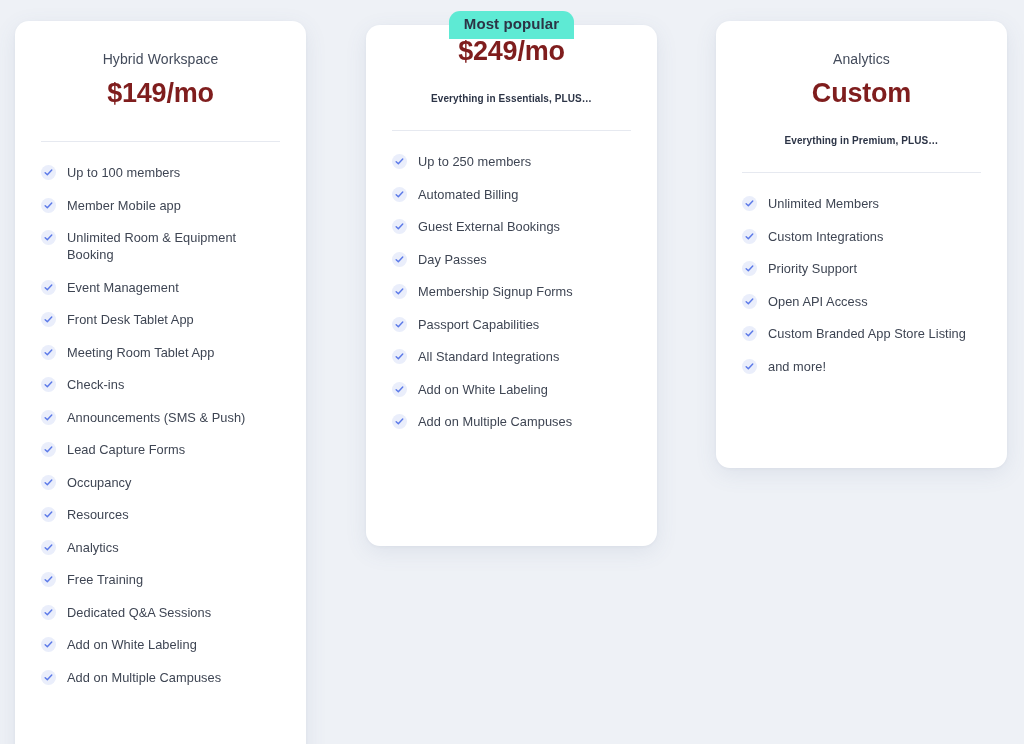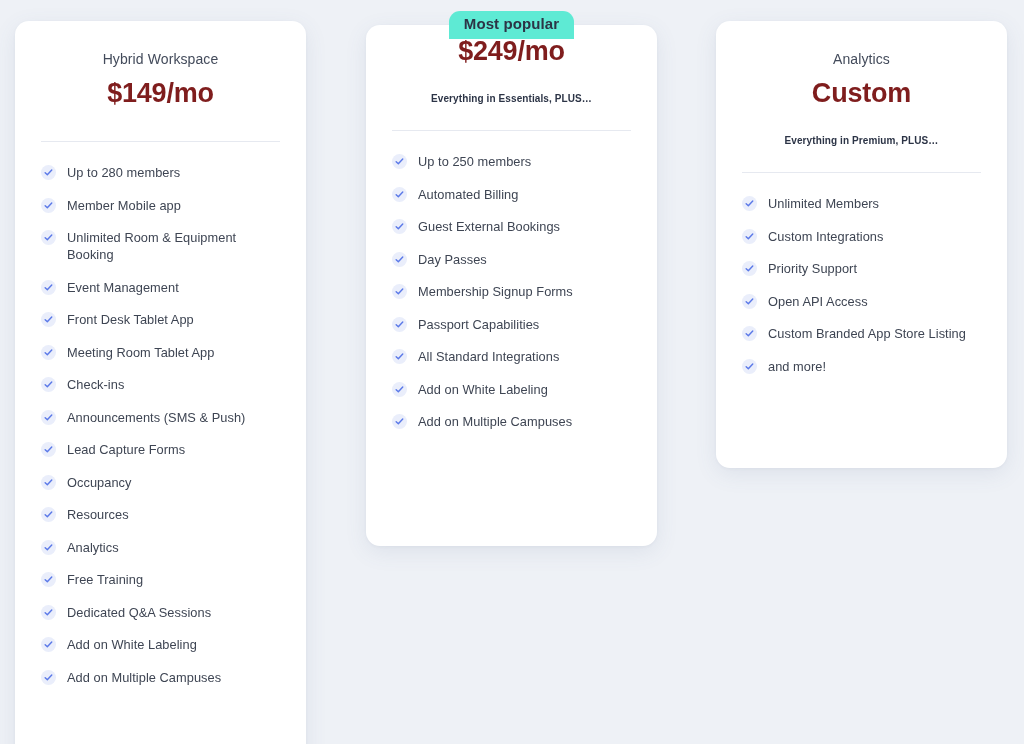--- a/index.html
+++ b/index.html
@@ -158,21 +158,21 @@
     <div class="plan-name">Hybrid Workspace</div>
     <div class="plan-price">$149/mo</div>
     <div class="divider"></div>
     <ul class="feature-list">
         <li class="feature-item">
           <span class="check-icon">
             <svg width="9" height="9" viewBox="0 0 10 10" aria-hidden="true">
               <path d="M1.3 5.2 L3.7 7.4 L8.6 2.2" fill="none" stroke="#5b79e8" stroke-width="1.6" stroke-linecap="round" stroke-linejoin="round"></path>
             </svg>
           </span>
-          <span class="feature-label">Up to 280 members</span>
+          <span class="feature-label">Up to 100 members</span>
         </li>
         <li class="feature-item">
           <span class="check-icon">
             <svg width="9" height="9" viewBox="0 0 10 10" aria-hidden="true">
               <path d="M1.3 5.2 L3.7 7.4 L8.6 2.2" fill="none" stroke="#5b79e8" stroke-width="1.6" stroke-linecap="round" stroke-linejoin="round"></path>
             </svg>
           </span>
           <span class="feature-label">Member Mobile app</span>
         </li>
         <li class="feature-item">

